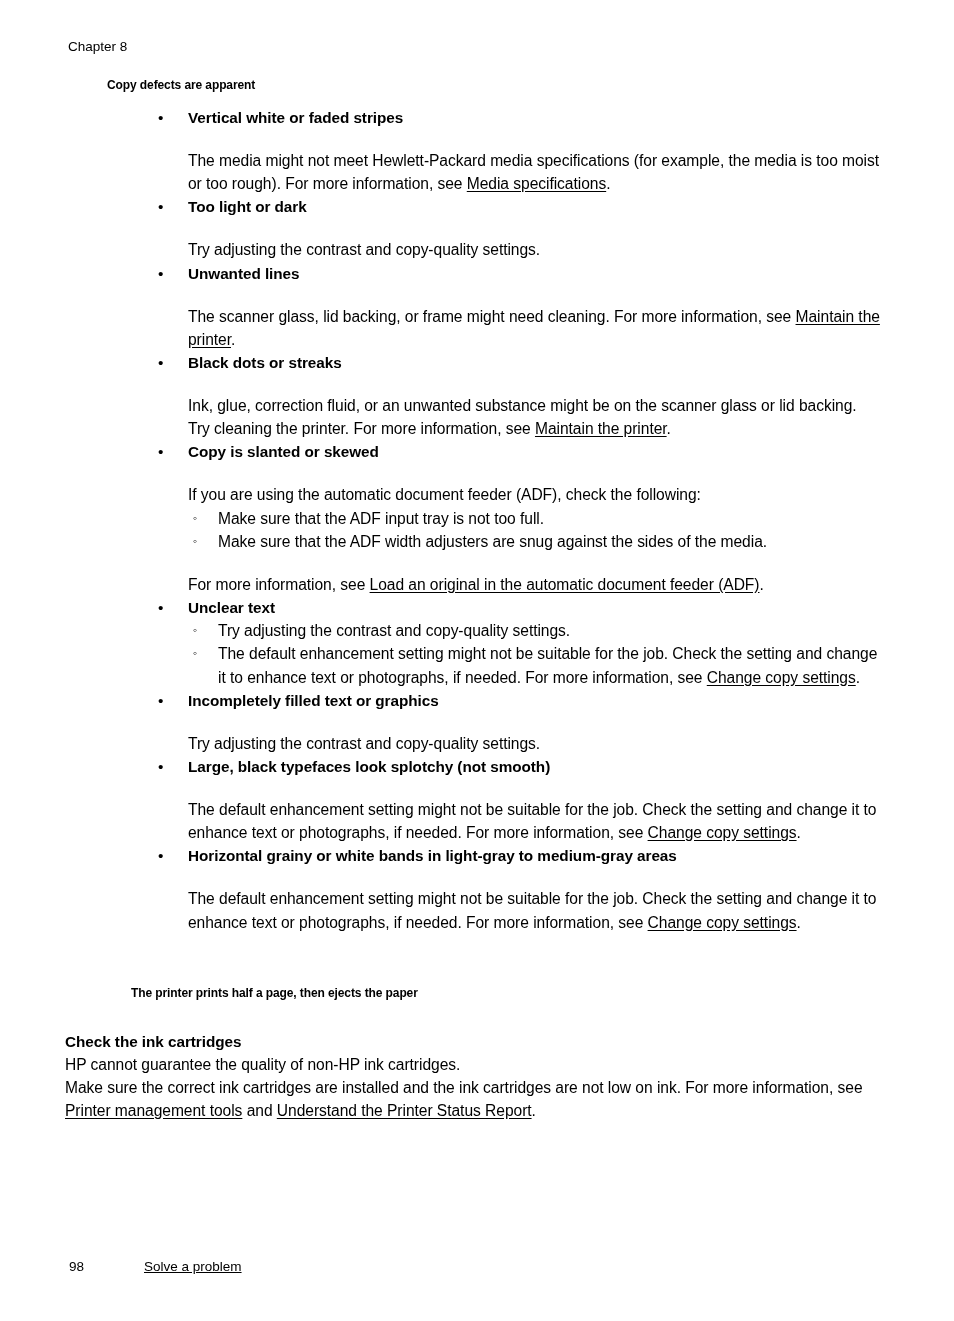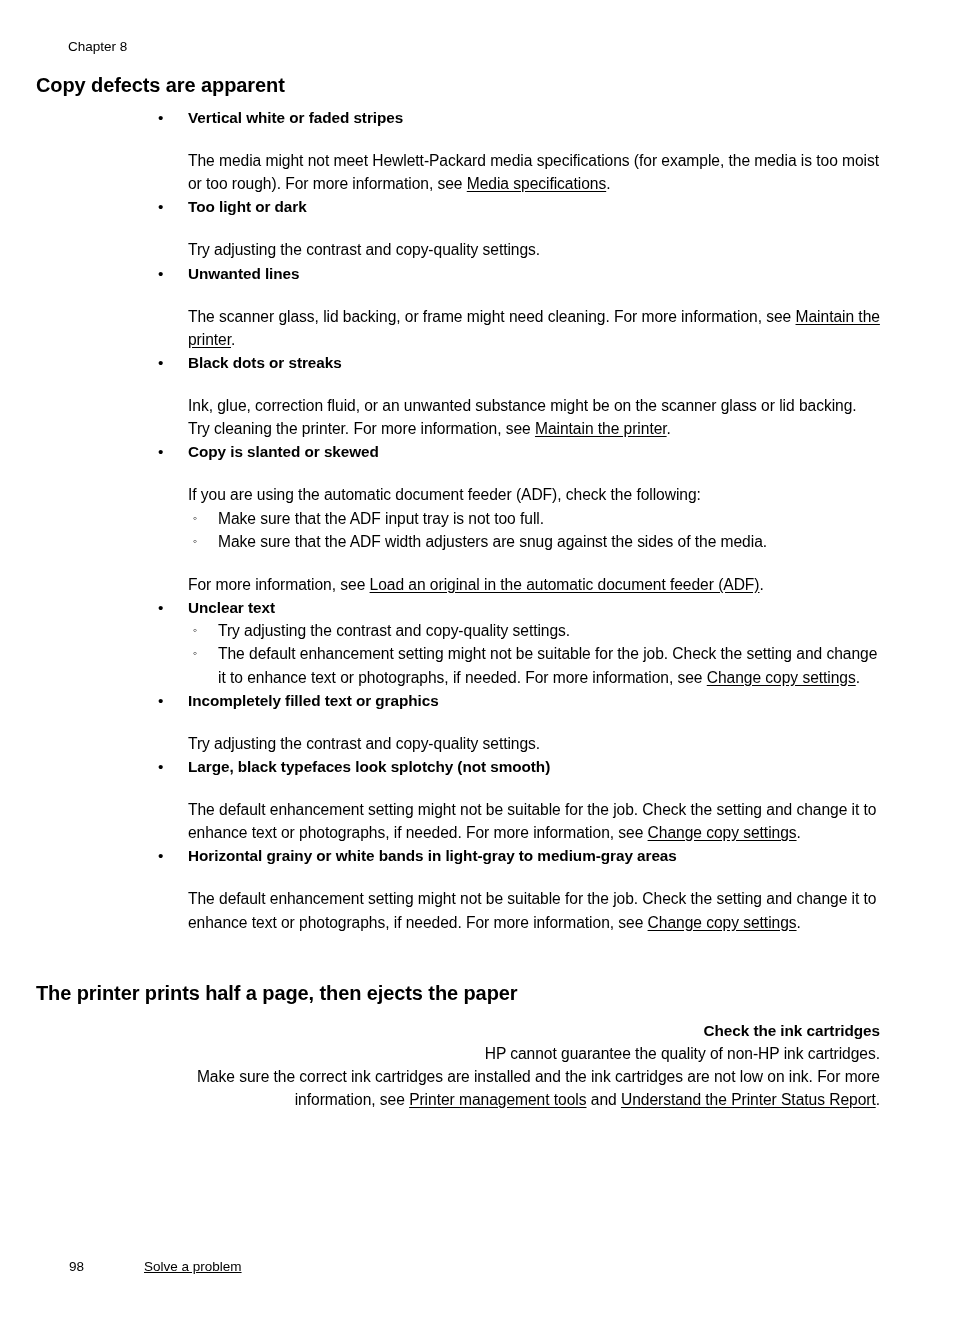--- a/index.html
+++ b/index.html
@@ -37,29 +37,30 @@
   
   .content {
     position: absolute;
     left: 0;
     top: 74px;
     width: 954px;
   }
 
   h2.section-heading {
     margin: 0;
-    padding: 0 74px 0 36px;
-    font-size: 20px;
+    padding: 0 74px 0 107px;
+    font-size: 12px;
     font-weight: bold;
     line-height: 22px;
     letter-spacing: -0.1px;
   }
 
   .section-heading.second {
     margin-top: 0;
+    margin-left: 24px;
   }
 
   
   ul.bullets {
     list-style: none;
     margin: 10px 0 0 0;
     padding: 0;
   }
 
   li.bullet {
@@ -120,24 +121,23 @@
   
   .xref {
     text-decoration: underline;
     text-underline-offset: 2px;
     color: #000;
     cursor: pointer;
   }
 
   
   .subsection {
-    padding-left: 116px;
+    padding-left: 65px;
     padding-right: 74px;
-    margin-top: 15px;
-    text-align: right;
+    margin-top: 26px;
   }
 
   .subsection-title {
     font-size: 15.3px;
     font-weight: bold;
     line-height: 23px;
     letter-spacing: -0.05px;
   }
 
   .subsection-body {

